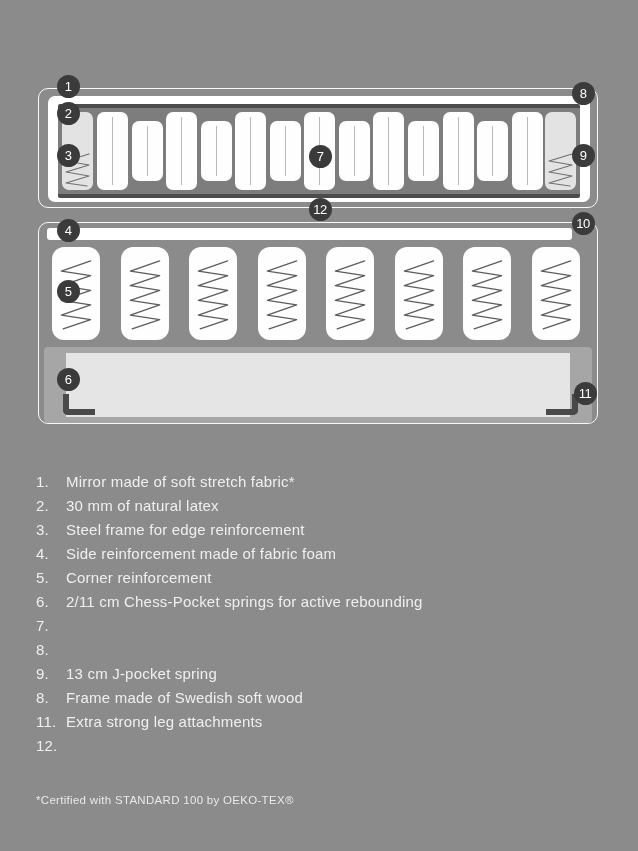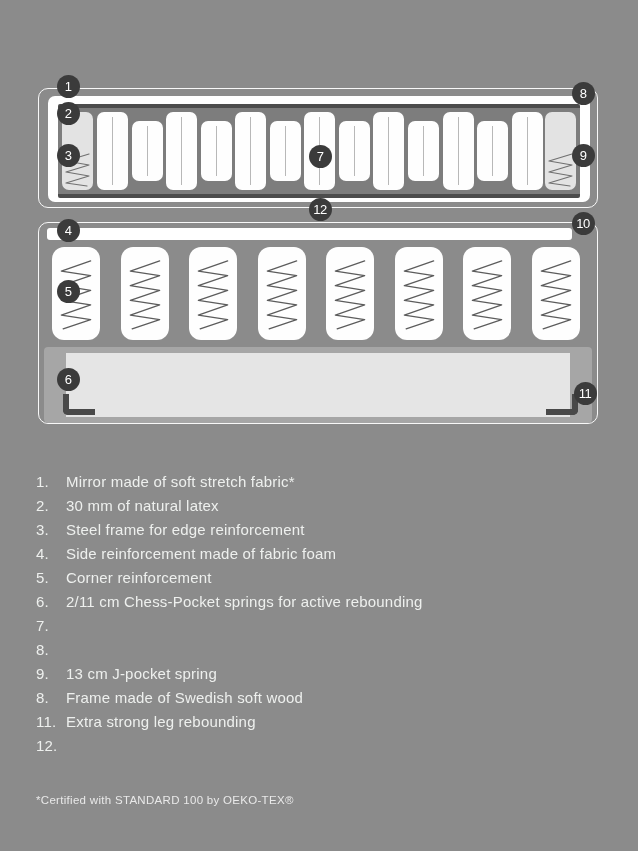--- a/index.html
+++ b/index.html
@@ -121,21 +121,21 @@
       <div class="lrow">
         <span class="lnum">9.</span>
         <span>13 cm J-pocket spring</span>
       </div>
       <div class="lrow">
         <span class="lnum">8.</span>
         <span>Frame made of Swedish soft wood</span>
       </div>
       <div class="lrow">
         <span class="lnum">11.</span>
-        <span>Extra strong leg rebounding</span>
+        <span>Extra strong leg attachments</span>
       </div>
       <div class="lrow">
         <span class="lnum">12.</span>
       </div>
     </div>
 
   <div class="footnote">*Certified with STANDARD 100 by OEKO-TEX®</div>
 <div class="tpocket tall" style="left: 97px;">
       <div class="pline"></div>
     </div>

